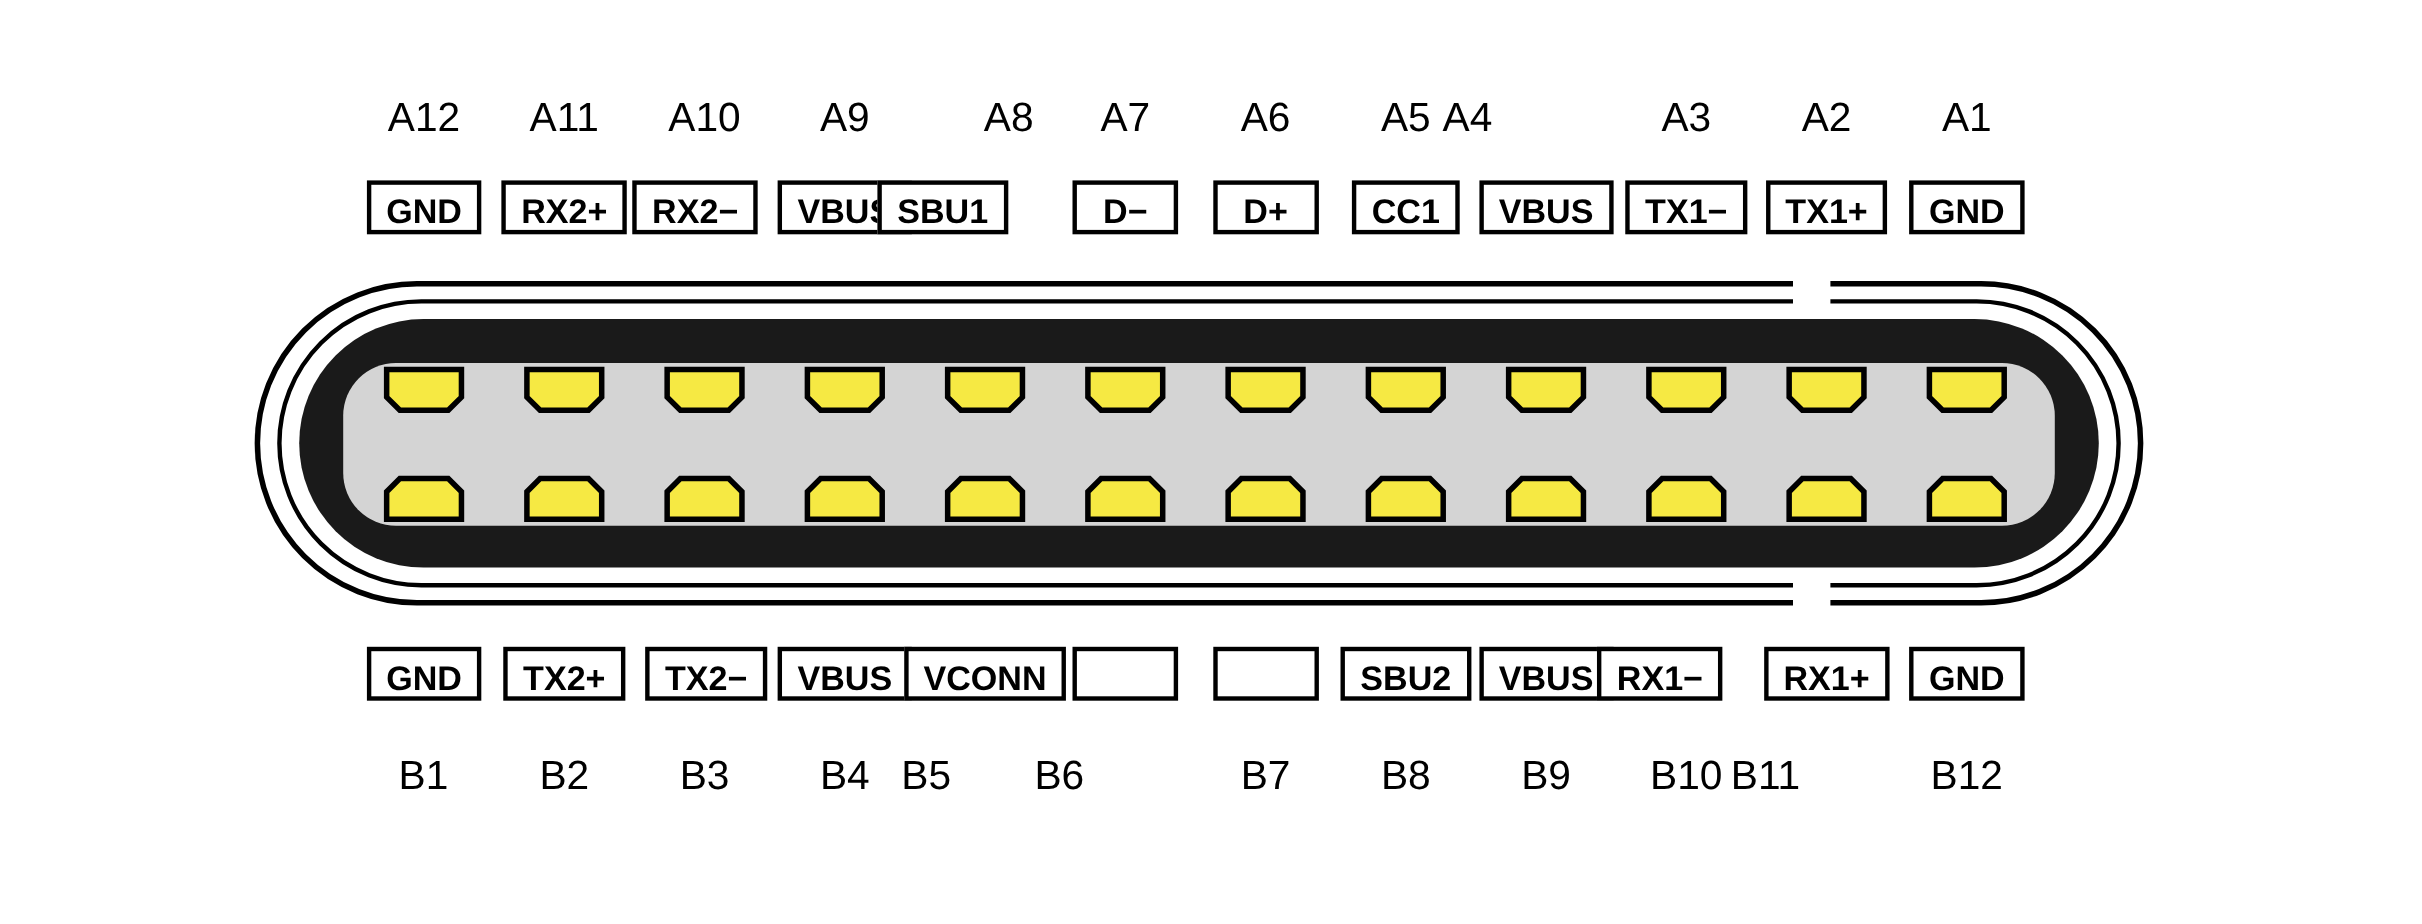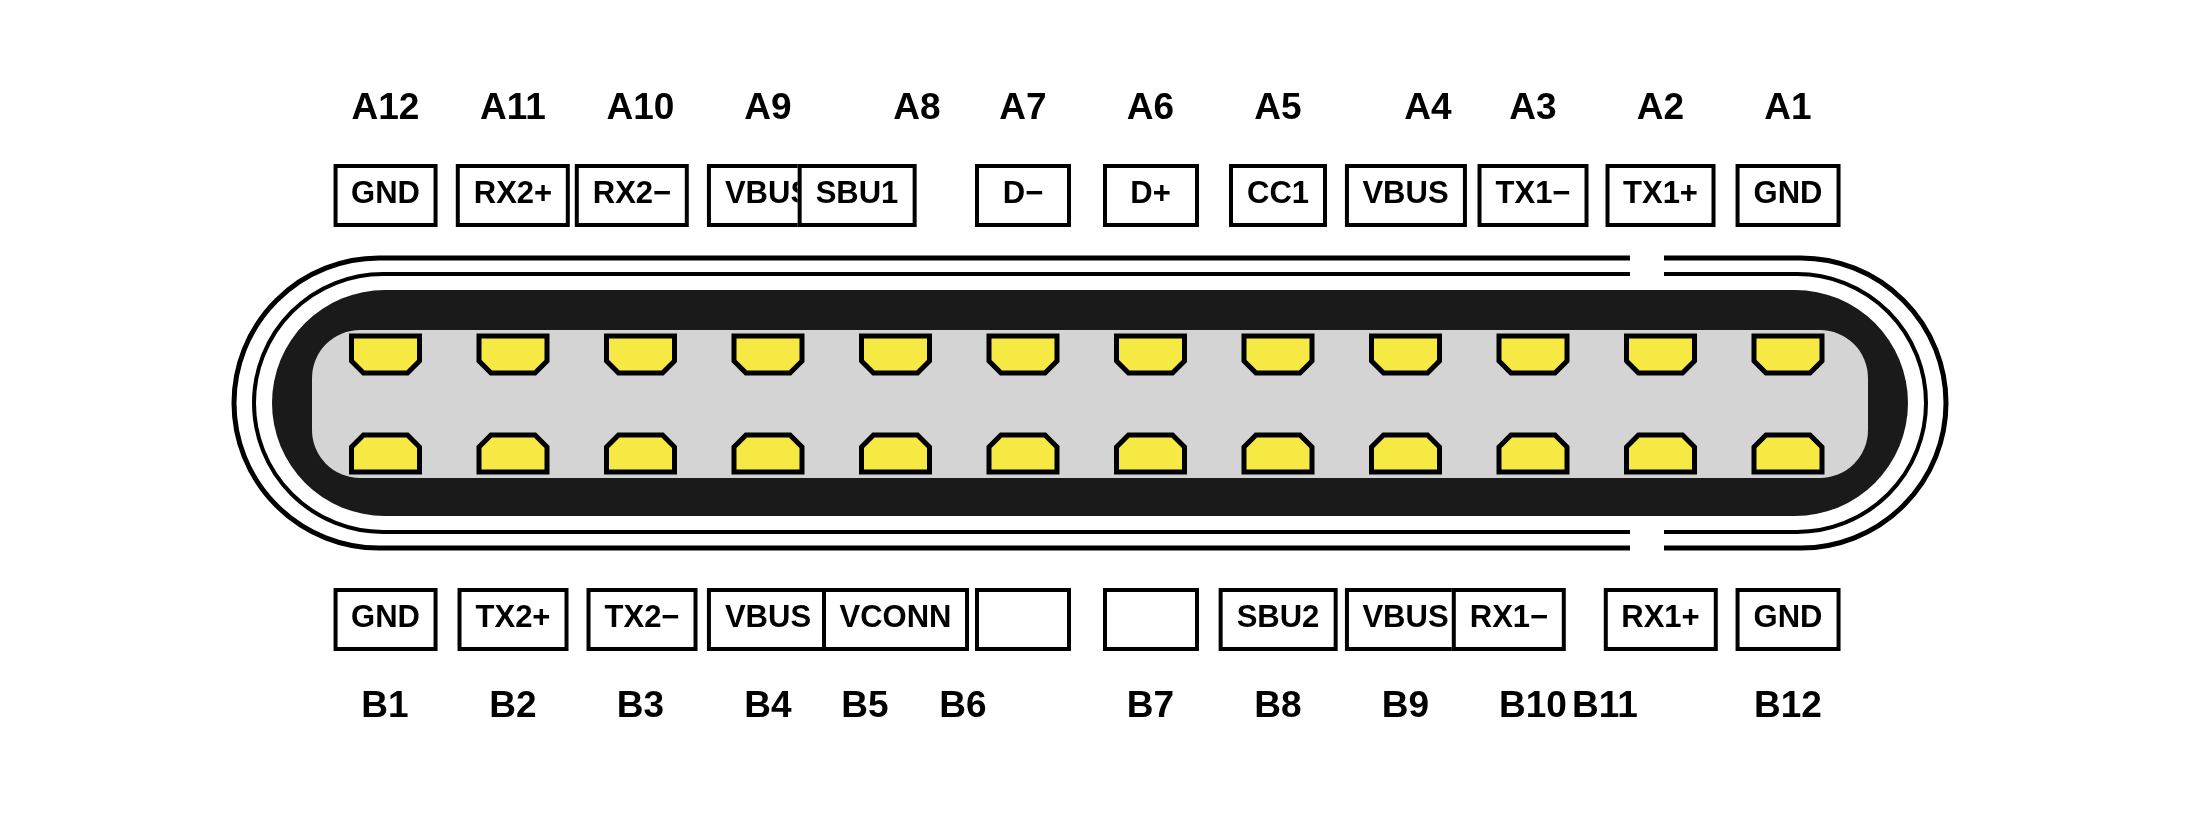--- a/index.html
+++ b/index.html
@@ -25,30 +25,30 @@
     width: 100%;
     height: 0;
   }
   #top-labels    { top: 84px; }
   #top-boxes     { top: 164px; }
   #bottom-boxes  { top: 588px; }
   #bottom-labels { top: 682px; }
   .pin-label {
     position: absolute;
     transform: translateX(-50%);
-    font-weight: bold;
+    font-weight: normal;
     font-size: 37px;
     line-height: 46px;
     white-space: nowrap;
   }
   .signal-box {
     position: absolute;
     transform: translateX(-50%);
     box-sizing: border-box;
-    height: 63px;
+    height: 49px;
     min-width: 96px;
     padding: 0 14px;
     border: 4px solid #000;
     background: #ffffff;
     font-weight: bold;
     font-size: 31px;
     line-height: 50px;
     text-align: center;
     white-space: nowrap;
   }
@@ -97,21 +97,21 @@
 
   <div class="row" id="top-labels">
       <div class="pin-label" style="left:385.5px">A12</div>
       <div class="pin-label" style="left:513px">A11</div>
       <div class="pin-label" style="left:640.5px">A10</div>
       <div class="pin-label" style="left:768px">A9</div>
       <div class="pin-label" style="left:917px">A8</div>
       <div class="pin-label" style="left:1023px">A7</div>
       <div class="pin-label" style="left:1150.5px">A6</div>
       <div class="pin-label" style="left:1278px">A5</div>
-      <div class="pin-label" style="left:1428px">A4</div>
+      <div class="pin-label" style="left:1334px">A4</div>
       <div class="pin-label" style="left:1533px">A3</div>
       <div class="pin-label" style="left:1660.5px">A2</div>
       <div class="pin-label" style="left:1788px">A1</div>
     </div>
 
   <div class="row" id="top-boxes">
       <div class="signal-box" style="left:385.5px">GND</div>
       <div class="signal-box" style="left:513px">RX2+</div>
       <div class="signal-box" style="left:632px">RX2−</div>
       <div class="signal-box" style="left:768px">VBUS</div>
@@ -138,21 +138,21 @@
       <div class="signal-box" style="left:1509px">RX1−</div>
       <div class="signal-box" style="left:1660.5px">RX1+</div>
       <div class="signal-box" style="left:1788px">GND</div>
     </div>
 
   <div class="row" id="bottom-labels">
       <div class="pin-label" style="left:385px">B1</div>
       <div class="pin-label" style="left:513px">B2</div>
       <div class="pin-label" style="left:640.5px">B3</div>
       <div class="pin-label" style="left:768px">B4</div>
-      <div class="pin-label" style="left:865px">B5</div>
+      <div class="pin-label" style="left:842px">B5</div>
       <div class="pin-label" style="left:963px">B6</div>
       <div class="pin-label" style="left:1150.5px">B7</div>
       <div class="pin-label" style="left:1278px">B8</div>
       <div class="pin-label" style="left:1405.5px">B9</div>
       <div class="pin-label" style="left:1533px">B10</div>
       <div class="pin-label" style="left:1605px">B11</div>
       <div class="pin-label" style="left:1788px">B12</div>
     </div>
 
 </div>

